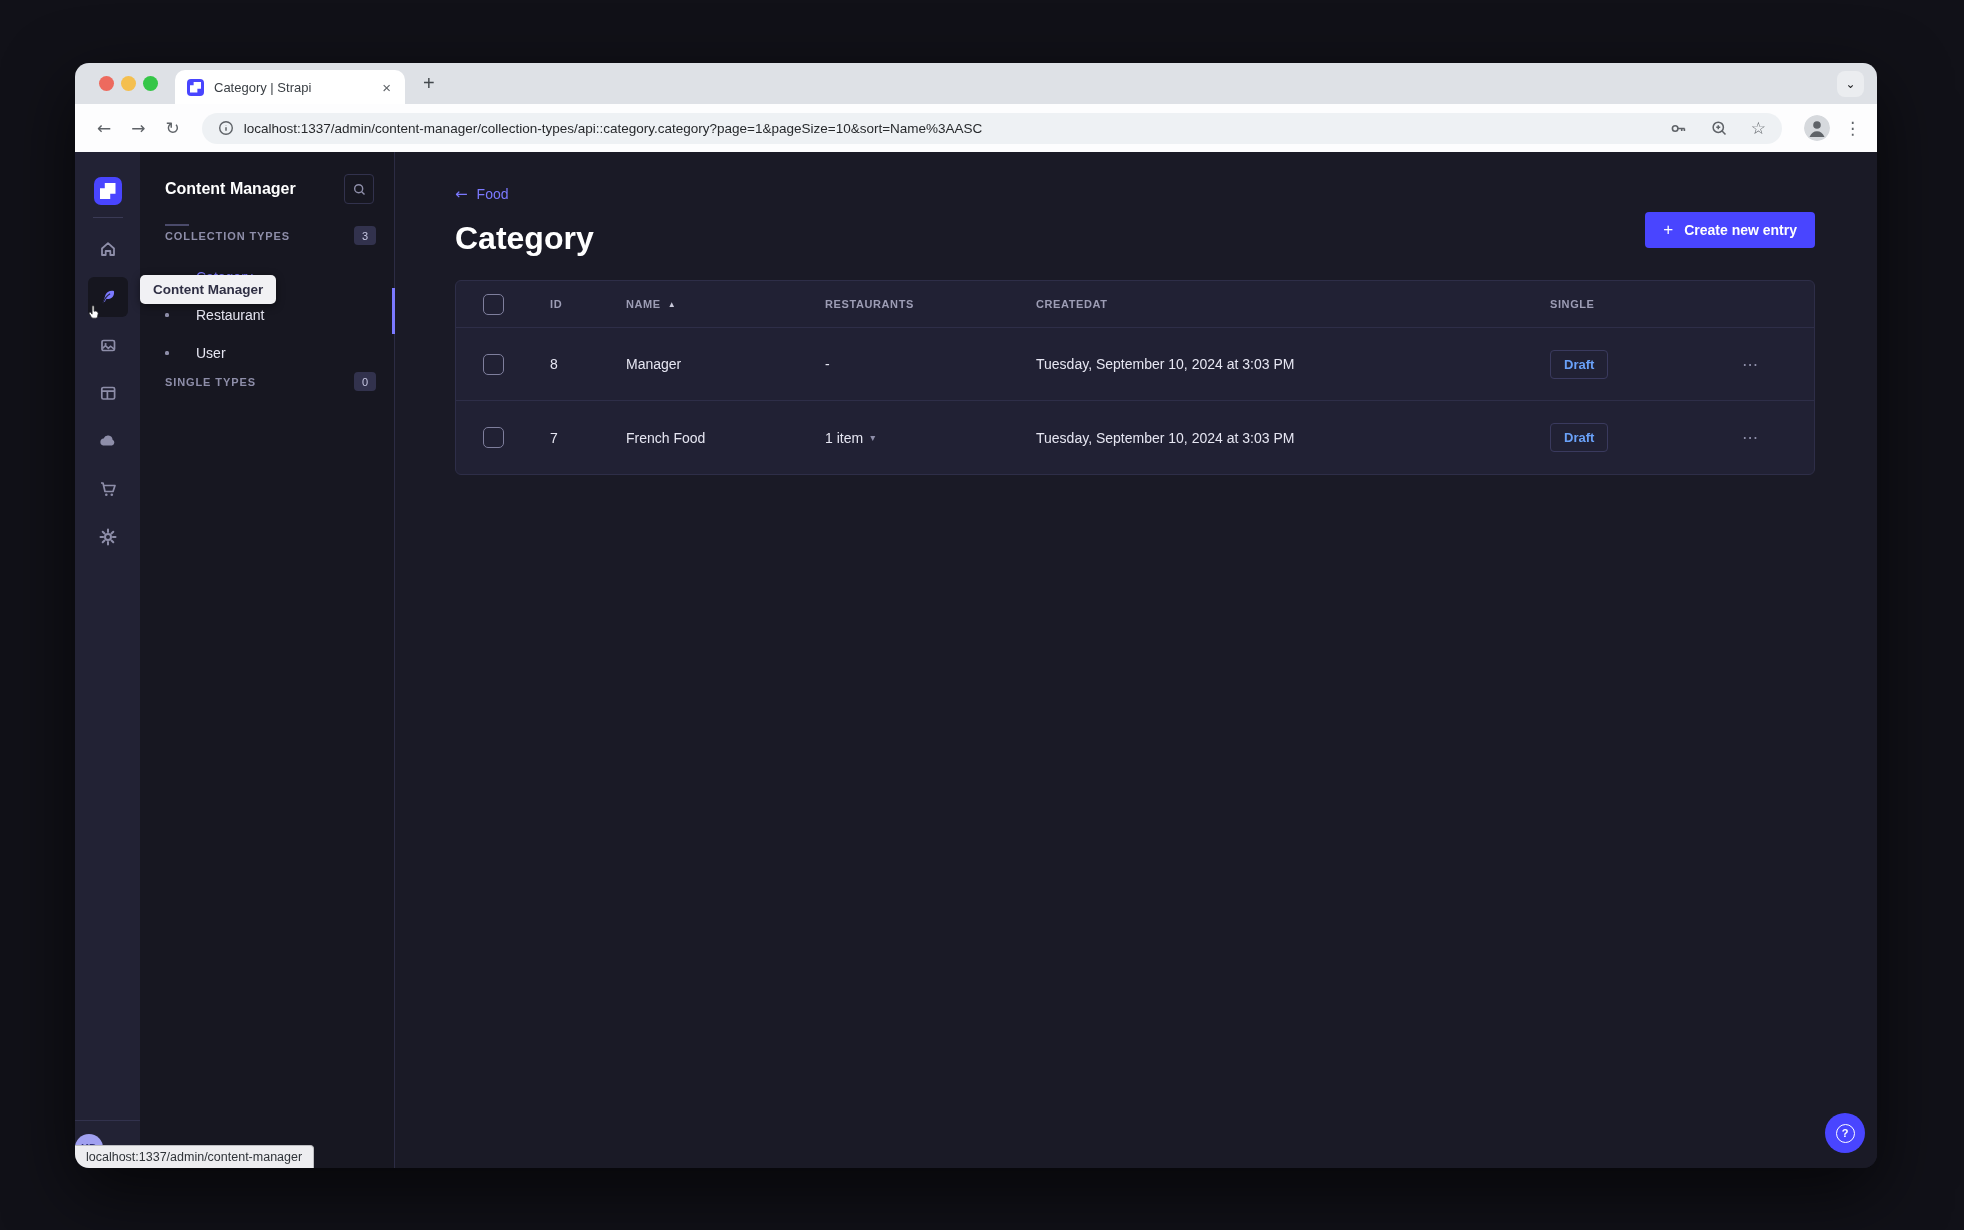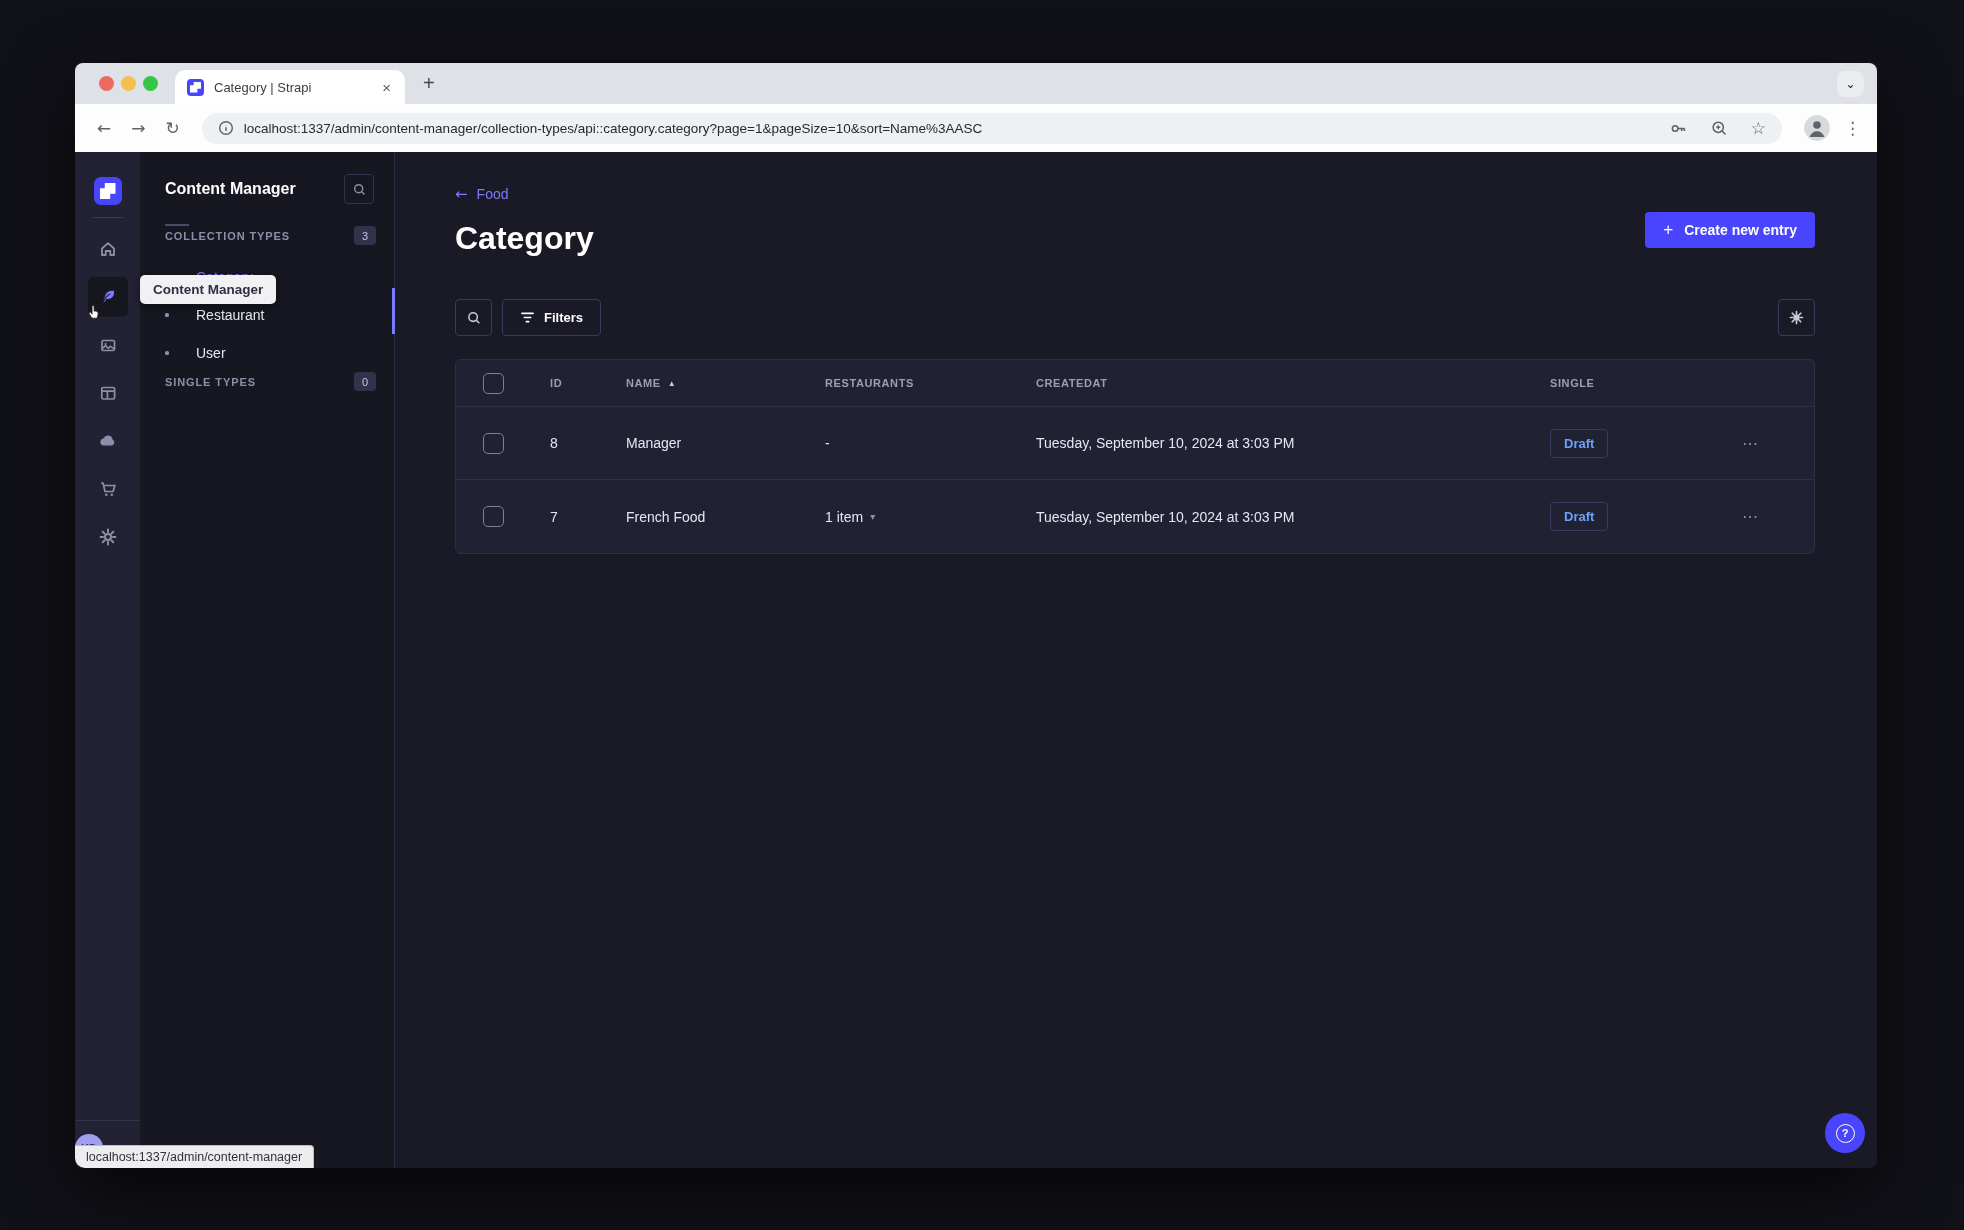--- a/index.html
+++ b/index.html
@@ -2,21 +2,21 @@
 <html><head>
 <meta charset="utf-8">
 <style>
   * { margin:0; padding:0; box-sizing:border-box; }
   body {
     width:1964px; height:1230px; position:relative; overflow:hidden;
     background:#111118; font-family:"Liberation Sans", sans-serif;
   }
   .window {
     position:absolute; left:75px; top:63px; width:1802px; height:1105px;
-    border-radius:8px; overflow:hidden; background:#1a1a26;
+    border-radius:14px; overflow:hidden; background:#1a1a26;
     box-shadow:0 24px 70px rgba(0,0,0,.65);
   }
   
   .tabstrip { height:41px; background:#dee1e6; position:relative; }
   .traffic { position:absolute; top:13px; width:15px; height:15px; border-radius:50%; }
   .t-red    { left:24px; background:#ed6a5e; }
   .t-yellow { left:46px; background:#f4bf4f; }
   .t-green  { left:68px; background:#35c648; }
   .tab {
     position:absolute; left:100px; top:7px; width:230px; height:34px;
@@ -264,42 +264,20 @@
       <div class="back-row">
         <span class="back-arrow">←</span>
         <span>Food</span>
       </div>
       <div class="page-title">Category</div>
       <button class="create-btn">
         <span class="create-plus">+</span>
         <span>Create new entry</span>
       </button>
 
-      <div class="actionbar">
-        <button class="icon-btn">
-          <svg width="16" height="16" viewBox="0 0 18 18">
-              <circle cx="8" cy="8" r="4.8" fill="none" stroke="#c9c9da" stroke-width="1.7"></circle>
-              <path d="M11.6 11.6 L15 15" stroke="#c9c9da" stroke-width="1.7"></path>
-            </svg>
-        </button>
-        <button class="filters-btn">
-          <svg width="15" height="13" viewBox="0 0 16 14">
-              <path d="M2 2.5h12 M4.5 7h7 M6.8 11.5h2.4" stroke="#ffffff" stroke-width="1.8" stroke-linecap="round"></path>
-            </svg>
-          <span>Filters</span>
-        </button>
-        <button class="icon-btn spacer">
-          <svg width="17" height="17" viewBox="0 0 20 20">
-              <g stroke="#c9c9da" stroke-width="2" stroke-linecap="round">
-                <circle cx="10" cy="10" r="2.8" fill="#c9c9da"></circle>
-                <path d="M10 3v2.4 M10 14.6V17 M3 10h2.4 M14.6 10H17 M5 5l1.7 1.7 M13.3 13.3L15 15 M15 5l-1.7 1.7 M6.7 13.3L5 15"></path>
-              </g>
-            </svg>
-        </button>
-      </div>
 
       
       <div class="table">
         <div class="trow thead">
           <div class="cell-check">
               <span class="checkbox"></span>
             </div>
           <div class="th">
               <span>ID</span>
             </div>

